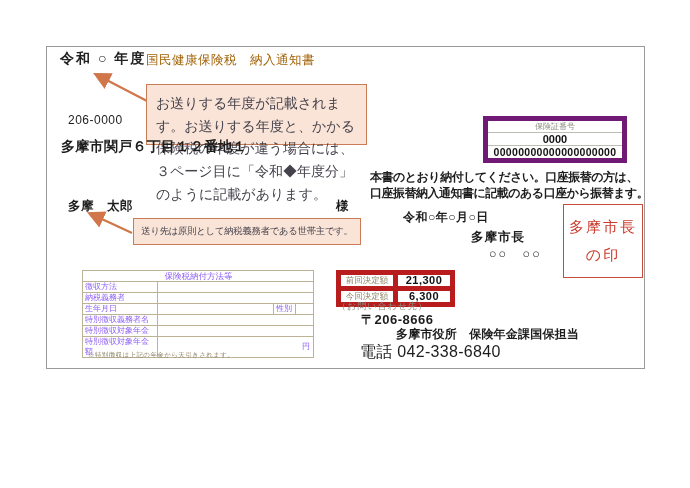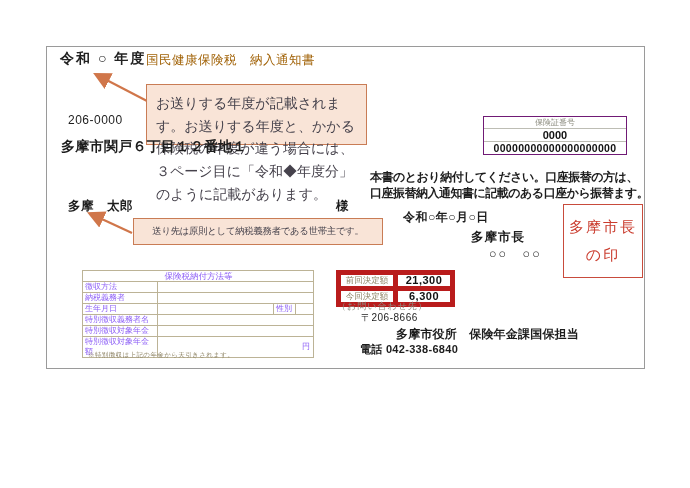--- a/index.html
+++ b/index.html
@@ -10,27 +10,27 @@
   .doc-border{position:absolute;left:46px;top:46px;width:597px;height:321px;
               border:1px solid #9a9a9a;}
 
   .title-year{left:60px;top:50px;font-size:14px;font-weight:600;letter-spacing:2px;color:#222;}
   .title-main{left:146px;top:52px;font-size:12.5px;font-weight:500;letter-spacing:0.5px;color:#a16207;}
 
   .note-box{position:absolute;box-sizing:border-box;background:#f9e4d7;border:1.5px solid #c97c55;
             color:#46424c;font-weight:500;}
   .note-year{left:146px;top:84px;width:221px;height:61px;padding:7px 9px;
              font-size:14px;line-height:1.62;white-space:normal;}
-  .note-recipient{left:133px;top:218px;width:250px;height:27px;display:flex;
+  .note-recipient{left:133px;top:218px;width:228px;height:27px;display:flex;
                   align-items:center;justify-content:center;font-size:9.3px;letter-spacing:-0.2px;}
 
   .postal{left:68px;top:113px;font-size:12px;font-weight:500;letter-spacing:0.5px;}
   .address{left:61px;top:138px;font-size:14px;font-weight:600;letter-spacing:0.3px;}
 
-  .ins-box{position:absolute;left:483px;top:116px;width:144px;border:1px solid #701a75;
+  .ins-box{position:absolute;left:483px;top:116px;width:144px;border:5px solid #701a75;
            box-sizing:border-box;}
   .ins-h{height:11px;line-height:11px;font-size:8px;color:#8d8d80;text-align:center;
          border-bottom:1px solid #bdbdb4;}
   .ins-v{height:12px;line-height:12px;font-size:11px;font-weight:600;color:#111;text-align:center;}
   .ins-v1{border-bottom:1px solid #bdbdb4;}
   .ins-v2{font-size:10.5px;letter-spacing:0.3px;font-weight:600;text-align:center;}
 
   .notice1{left:370px;top:169px;font-size:12px;font-weight:600;letter-spacing:-0.5px;}
   .notice2{left:370px;top:185px;font-size:12px;font-weight:600;letter-spacing:-0.5px;}
   .issue-date{left:403px;top:209px;font-size:12px;font-weight:600;letter-spacing:0.5px;}
@@ -52,23 +52,23 @@
   table.method td.c{text-align:center;font-size:8.5px;}
   table.method td.r{text-align:right;padding-right:3px;}
   .method-note{left:88px;top:351px;font-size:6.5px;color:#8d8364;letter-spacing:0.4px;}
 
   table.amounts{position:absolute;left:336px;top:270px;border-collapse:collapse;table-layout:fixed;}
   table.amounts td{border:5px solid #b91c1c;height:11px;line-height:11px;text-align:center;padding:0;}
   table.amounts td.lbl{width:52px;font-size:8.5px;color:#8d8364;}
   table.amounts td.val{width:52px;font-size:11px;font-weight:700;color:#111;letter-spacing:0.5px;}
 
   .contact-heading{left:337px;top:300px;font-size:9px;color:#8d8d80;letter-spacing:1px;}
-  .contact-postal{left:361px;top:311px;font-size:10px;font-weight:400;letter-spacing:0.5px;}
+  .contact-postal{left:361px;top:311px;font-size:13px;font-weight:700;letter-spacing:0.5px;}
   .contact-office{left:360px;top:326px;font-size:12px;font-weight:600;letter-spacing:0.2px;margin-left:36px;}
-  .contact-phone{left:360px;top:342px;font-size:11px;font-weight:700;letter-spacing:0.3px;}
+  .contact-phone{left:360px;top:342px;font-size:16px;font-weight:400;letter-spacing:0.3px;}
 
   svg.arrows{position:absolute;left:0;top:0;pointer-events:none;}
 </style>
 </head>
 <body>
 
 <div class="page">
 
   <div class="doc-border"></div>
 

